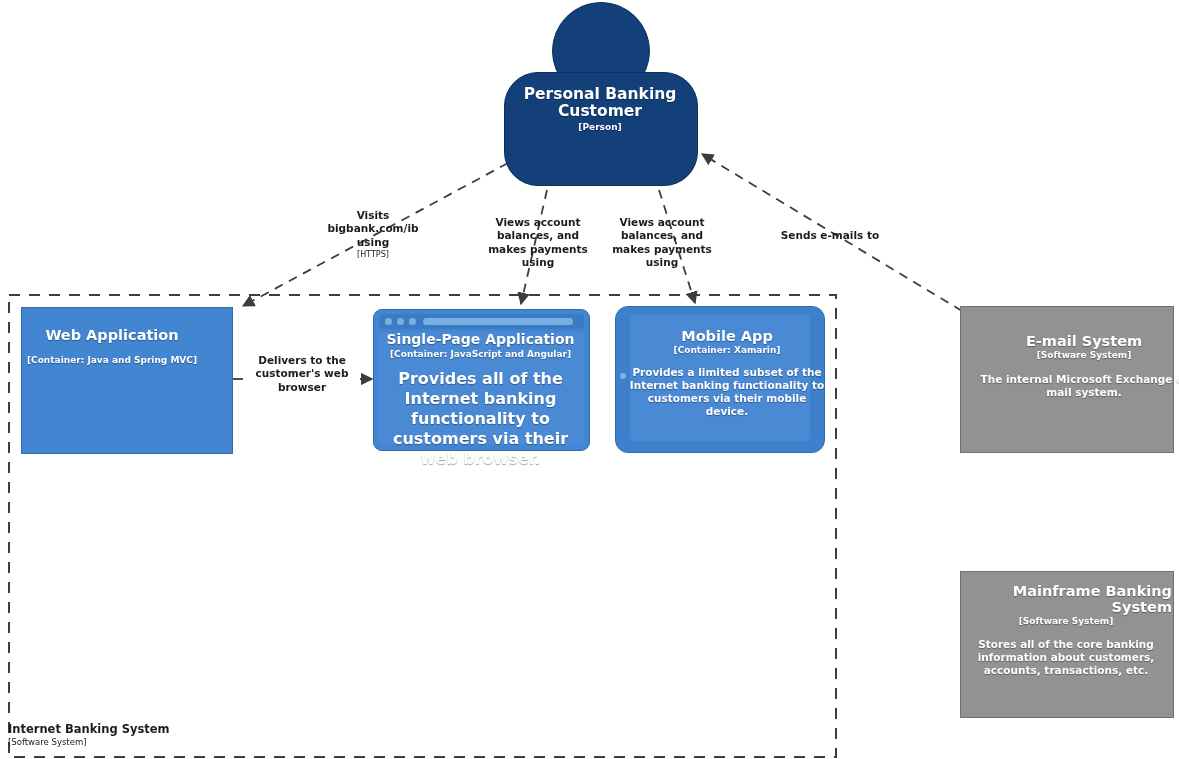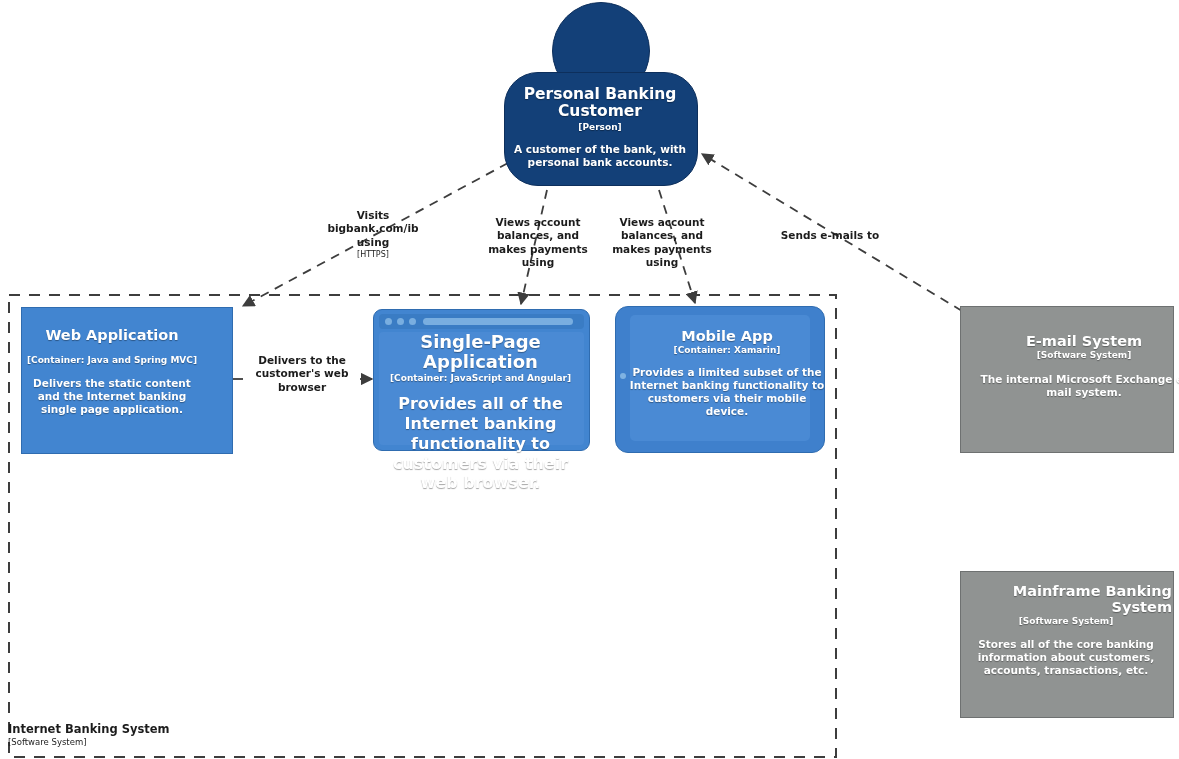--- a/index.html
+++ b/index.html
@@ -153,21 +153,21 @@
     width: 205px;
     height: 113px;
     background: #4a8ad4;
     border-radius: 4px;
   }
   #spa-text {
     left: 373px;
     top: 332px;
     width: 215px;
   }
-  #spa-text .title { font-size: 18px; }
+  #spa-text .title { font-size: 14px; }
   #spa-text .subtitle { font-size: 9px; margin-top: 1px; }
   #spa-text .desc { font-size: 16px; margin-top: 10px; padding: 0 12px; }
 
   
   #mobile-shape {
     position: absolute;
     left: 615px;
     top: 306px;
     width: 208px;
     height: 145px;
@@ -305,28 +305,26 @@
     <line x1="360" y1="379" x2="372" y2="379" stroke="#3d3d3d" stroke-width="1.8" marker-end="url(#arrow)"></line>
   </svg>
 
   <div id="person-shape">
     <div id="person-head"></div>
     <div id="person-body"></div>
   </div>
   <div class="box" id="person-text">
     <div class="title">Personal Banking Customer</div>
     <div class="subtitle">[Person]</div>
-    <div class="desc">A customer of the bank, with personal bank accounts.</div>
   </div>
 
   <div id="webapp-shape"></div>
   <div class="box" id="webapp-text">
     <div class="title">Web Application</div>
     <div class="subtitle">[Container: Java and Spring MVC]</div>
-    <div class="desc">Delivers the static content and the Internet banking single page application.</div>
   </div>
 
   <div id="spa-shape">
     <div id="spa-chrome">
       <div class="spa-dot" id="spa-dot1"></div>
       <div class="spa-dot" id="spa-dot2"></div>
       <div class="spa-dot" id="spa-dot3"></div>
       <div id="spa-addr"></div>
     </div>
     <div id="spa-body"></div>

